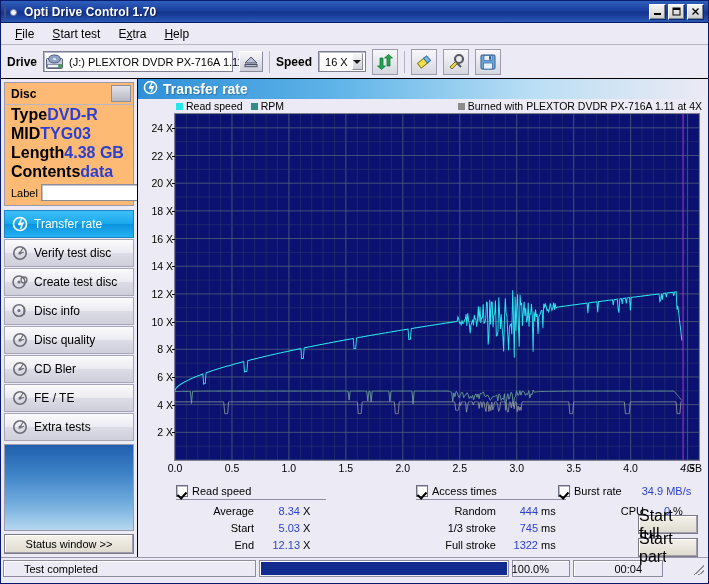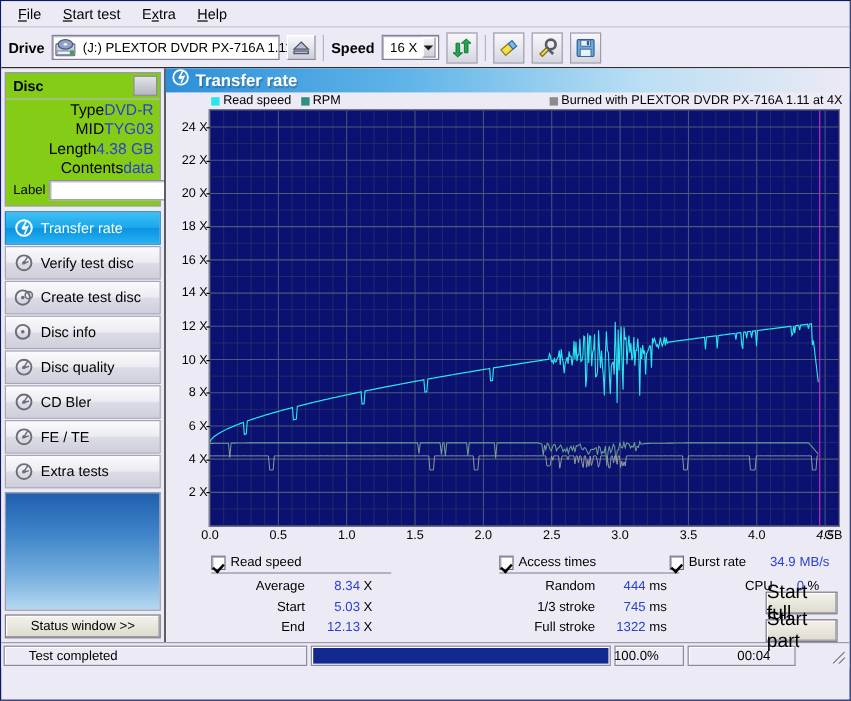--- a/index.html
+++ b/index.html
@@ -129,37 +129,37 @@
   #body { display: flex; height: 478px; }
 
   
   #sidebar {
     width: 136px; flex: 0 0 136px;
     background: #eceaf4;
     padding: 3px 3px 0 3px;
     display: flex; flex-direction: column;
   }
   #disc-panel {
-    border: 1px solid #9b99ab; background: #84cc16;
+    border: 1px solid #9b99ab; background: #fdba74;
     padding: 0; margin-bottom: 4px;
   }
   #disc-head {
     display: flex; align-items: center; justify-content: space-between;
     padding: 2px 2px 2px 6px;
     border-bottom: 1px solid #b9b7c6;
   }
   #disc-head .t { font-size: 12px; font-weight: bold; color: #000; }
   #disc-head .sq {
     width: 20px; height: 17px;
     background: linear-gradient(to bottom,#e3e3ea,#b6b6c2);
     border: 1px solid #8e8e9e;
   }
   .disc-row {
-    display: flex; justify-content: flex-end;
-    font-size: 13px; padding: 1px 5px 0 6px; color: #000;
+    display: flex; justify-content: flex-start;
+    font-size: 16px; padding: 1px 5px 0 6px; color: #000; font-weight: bold;
   }
   .disc-row .v { color: #2b3fd0; }
   .label-row {
     display: flex; align-items: center; gap: 3px;
     padding: 2px 3px 3px 6px;
   }
   .label-row .lbl { font-size: 11px; color: #000; }
   .label-input {
     flex: 1 1 auto; height: 17px; background: #ffffff;
     border: 1px solid #8b8b9d; box-shadow: inset 1px 1px 0 #c2c2ce;
@@ -322,20 +322,44 @@
     background:
       linear-gradient(135deg, transparent 45%, #8b8b9b 45%, #8b8b9b 55%, transparent 55%),
       linear-gradient(135deg, transparent 70%, #8b8b9b 70%, #8b8b9b 80%, transparent 80%);
   }
 </style>
 </head>
 <body>
 
 <div id="app">
 
+  <div id="titlebar">
+    <span class="tb-icon">
+      <span class="cd-glyph"></span>
+    </span>
+    <span id="title-text">Opti Drive Control 1.70</span>
+    <span class="win-btns">
+      <span class="win-btn">
+        <svg width="11" height="11" viewBox="0 0 11 11">
+            <rect x="2" y="7" width="7" height="2" fill="#000"></rect>
+          </svg>
+      </span>
+      <span class="win-btn">
+        <svg width="11" height="11" viewBox="0 0 11 11">
+            <rect x="2" y="2" width="7" height="7" fill="none" stroke="#000" stroke-width="1"></rect>
+            <rect x="2" y="2" width="7" height="2" fill="#000"></rect>
+          </svg>
+      </span>
+      <span class="win-btn">
+        <svg width="11" height="11" viewBox="0 0 11 11">
+            <path d="M2.5 2.5 L8.5 8.5 M8.5 2.5 L2.5 8.5" stroke="#000" stroke-width="1.4"></path>
+          </svg>
+      </span>
+    </span>
+  </div>
 
   <div id="menubar">
     <span class="menu-item"><u>F</u><span>ile</span></span>
     <span class="menu-item"><u>S</u>tart test</span>
     <span class="menu-item">E<u>x</u>tra</span>
     <span class="menu-item"><u>H</u>elp</span>
   </div>
 
   <div id="toolbar">
     <span class="tb-label">Drive</span>

